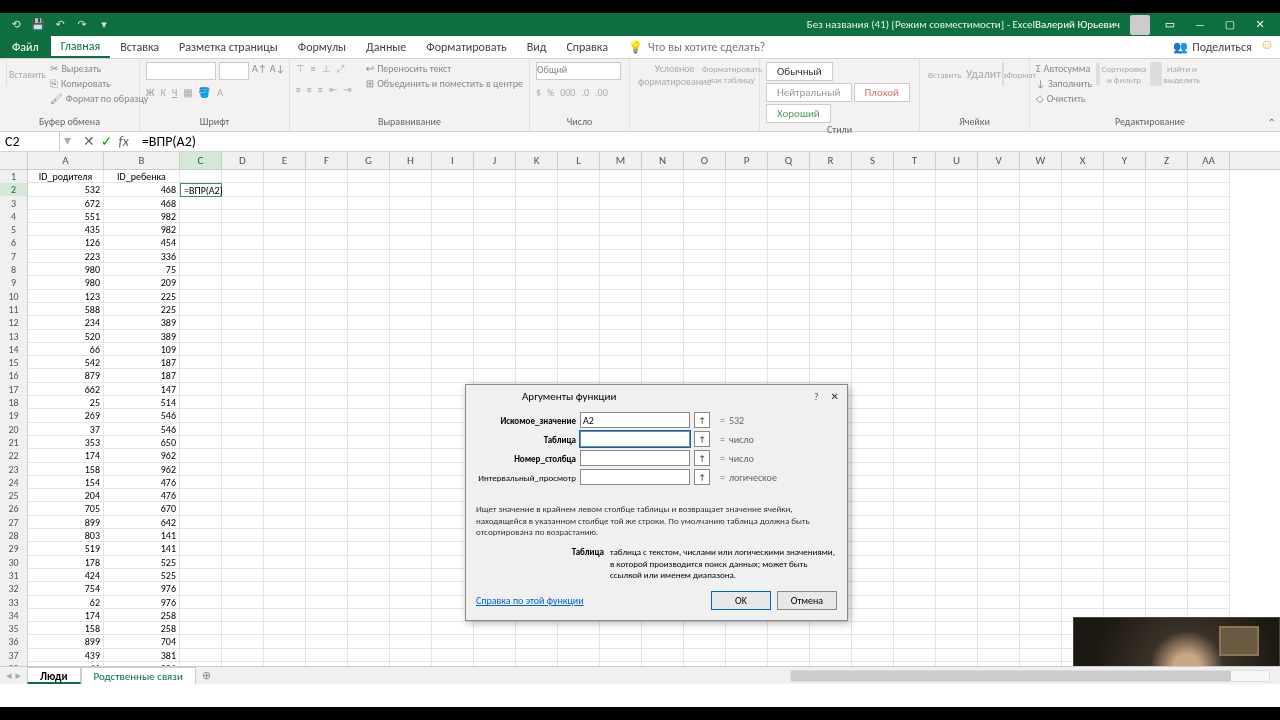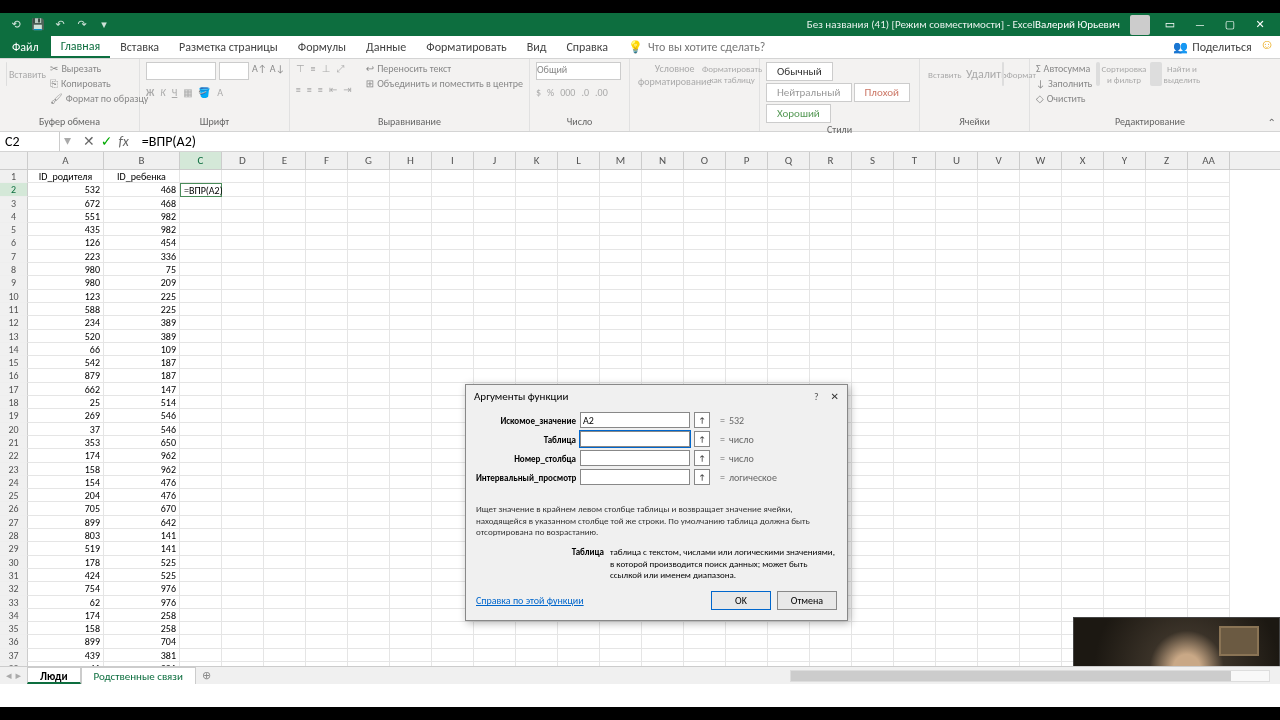--- a/index.html
+++ b/index.html
@@ -54,29 +54,29 @@
 .row { display: flex; height: 13.3px; }
 .row-h { width: 28px; text-align: center; border-right: 1px solid #ccc; border-bottom: 1px solid #eee; background: #f0f0f0; font-size: 10px; color: #555; line-height: 13px; }
 .row-h.sel { background: #d4e8d8; color: #0d6e3f; }
 .cell { width: 42px; border-right: 1px solid #e5e5e5; border-bottom: 1px solid #e5e5e5; padding: 0 3px; font-size: 10px; text-align: right; line-height: 13px; color: #000; white-space: nowrap; }
 .cell.wide { width: 76px; }
 .cell.header { text-align: center; font-weight: normal; }
 .cell.editing { border: 1px solid #4a8c5a; text-align: left; position: relative; z-index: 5; }
 
 .dialog { position: absolute; top: 232px; left: 465px; width: 383px; background: #f0f0f0; border: 1px solid #888; box-shadow: 2px 2px 8px rgba(0,0,0,0.3); font-size: 10px; z-index: 100; }
 .dlg-title { padding: 5px 8px; display: flex; align-items: center; }
-.dlg-title-text { flex: 1; font-size: 11px; }
+.dlg-title-text { flex: 1; font-size: 11px; margin-left: 48px; }
 .dlg-help { margin-right: 12px; color: #555; }
 .dlg-close { color: #333; cursor: pointer; }
 .dlg-body { padding: 4px 10px 10px 10px; }
 .dlg-fn { color: #333; margin-bottom: 6px; font-size: 10px; }
 .dlg-args { margin-bottom: 18px; }
 .dlg-arg-row { display: flex; align-items: center; gap: 4px; margin-bottom: 3px; }
 .dlg-arg-label { width: 100px; text-align: right; font-weight: bold; font-size: 9px; }
-.dlg-arg-label.plain { font-weight: bold; }
+.dlg-arg-label.plain { font-weight: normal; }
 .dlg-arg-input { width: 110px; height: 16px; border: 1px solid #888; background: #fff; padding: 0 2px; font-size: 10px; }
 .dlg-arg-btn { width: 16px; height: 16px; border: 1px solid #888; background: #fff; display: flex; align-items: center; justify-content: center; font-size: 8px; }
 .dlg-arg-eq { margin-left: 6px; color: #666; }
 .dlg-arg-val { color: #666; }
 .dlg-desc { font-size: 9px; color: #333; line-height: 1.3; margin-bottom: 8px; }
 .dlg-param-desc { display: flex; gap: 6px; font-size: 9px; margin-bottom: 10px; }
 .dlg-param-name { font-weight: bold; text-align: right; width: 128px; }
 .dlg-param-text { flex: 1; line-height: 1.3; }
 .dlg-result { font-size: 10px; color: #333; margin-bottom: 10px; }
 .dlg-footer { display: flex; align-items: center; gap: 6px; }

